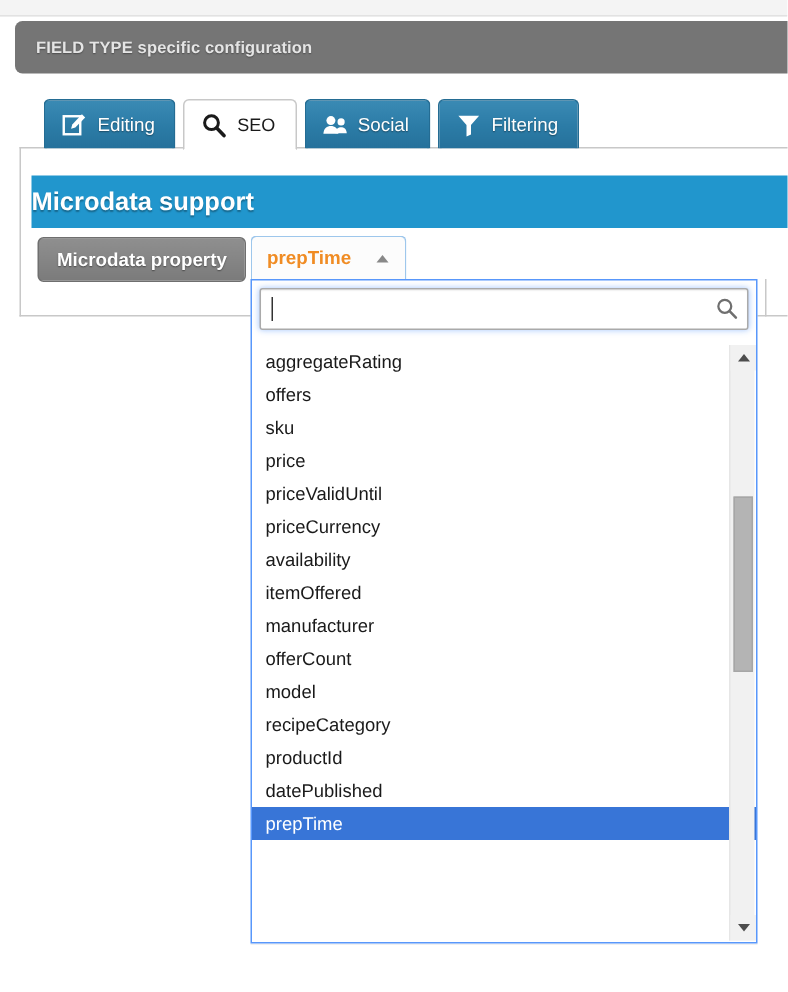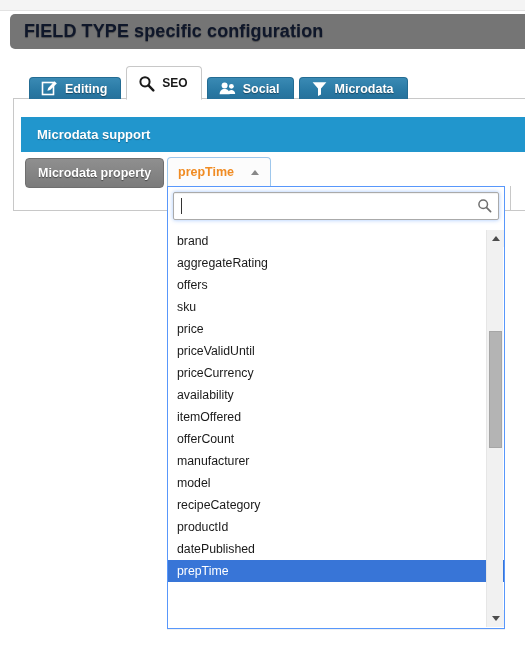--- a/index.html
+++ b/index.html
@@ -21,48 +21,48 @@
 
   
   .panel-header {
     position: absolute; left: 10px; top: 14px; width: 525px; height: 35px;
     background: #757575;
     border-top-left-radius: 5px;
     border-bottom-left-radius: 5px;
     display: flex; align-items: center;
   }
   .panel-header-title {
-    color: #0f172a; font-size: 18px; font-weight: bold;
+    color: #e5e5e5; font-size: 11px; font-weight: bold;
     padding-left: 14px; letter-spacing: 0.1px;
     text-shadow: 0 1px 1px rgba(0,0,0,.35);
   }
 
   
   .tabs {
     position: absolute; left: 29px; top: 66px;
     display: flex; align-items: flex-end; gap: 5px;
     z-index: 5;
   }
   .tab {
-    height: 22px;
+    height: 33px;
     display: flex; align-items: center; gap: 7px;
     padding: 0 13px 0 11px;
     border-top-left-radius: 4px; border-top-right-radius: 4px;
     background: linear-gradient(to bottom, #3a8ab4 0%, #2b7ba6 55%, #26719b 100%);
-    color: #ffffff; font-size: 12.5px; font-weight: bold;
+    color: #ffffff; font-size: 12.5px; font-weight: normal;
     text-shadow: 0 1px 1px rgba(0,0,0,.4);
     cursor: pointer;
     border: 1px solid #246c93;
     border-bottom: none;
     position: relative;
   }
   .tab.active {
     background: #ffffff;
     color: #222222;
-    font-weight: bold;
+    font-weight: normal;
     text-shadow: none;
     border: 1px solid #c8c8c8;
     border-bottom: 1px solid #ffffff;
     z-index: 7;
     height: 34px;
     margin-bottom: -1px;
   }
   .tab .tab-label { white-space: nowrap; }
   .tab.active .tab-label { font-size: 12px; color: #1a1a1a; }
 
@@ -76,21 +76,21 @@
     border-right: none;
   }
 
   
   .md-bar {
     position: absolute; left: 21px; top: 117px; width: 510px; height: 35px;
     background: #2196cd;
     display: flex; align-items: center;
   }
   .md-bar-title {
-    color: #ffffff; font-size: 13px; font-weight: bold; padding-left: 16px;
+    color: #ffffff; font-size: 17px; font-weight: bold; 
     text-shadow: 0 1px 1px rgba(0,0,0,.3);
   }
 
   
   .md-prop-btn {
     position: absolute; left: 25px; top: 158px;
     height: 30px; min-width: 134px;
     background: linear-gradient(to bottom,#8f8f8f 0%, #858585 50%, #7b7b7b 100%);
     border: 1px solid #6f6f6f;
     border-radius: 4px;
@@ -263,21 +263,21 @@
       </span>
       <span class="tab-label">Social</span>
     </div>
 
     <div class="tab">
       <span class="tabicon">
         <svg viewBox="0 0 17 17" width="17" height="17">
           <path d="M1.6 2.2 L15.4 2.2 L10 8.4 L10 14.6 L7 16 L7 8.4 Z" fill="#fff"></path>
         </svg>
       </span>
-      <span class="tab-label">Microdata</span>
+      <span class="tab-label">Filtering</span>
     </div>
 
   </div>
 
   <div class="md-bar">
     <span class="md-bar-title">Microdata support</span>
   </div>
 
   <div class="md-prop-btn">Microdata property</div>
 
@@ -295,31 +295,30 @@
       <span class="caret-blink"></span>
       <span class="dd-search-icon">
         <svg viewBox="0 0 15 15" width="15" height="15">
           <circle cx="6.2" cy="6.2" r="4.3" fill="none" stroke="#6f6f6f" stroke-width="1.5"></circle>
           <line x1="9.4" y1="9.4" x2="13.6" y2="13.7" stroke="#6f6f6f" stroke-width="1.7" stroke-linecap="round"></line>
         </svg>
       </span>
     </div>
 
     <div class="dd-list">
-        <div class="dd-item">brand</div>
         <div class="dd-item">aggregateRating</div>
         <div class="dd-item">offers</div>
         <div class="dd-item">sku</div>
         <div class="dd-item">price</div>
         <div class="dd-item">priceValidUntil</div>
         <div class="dd-item">priceCurrency</div>
         <div class="dd-item">availability</div>
         <div class="dd-item">itemOffered</div>
+        <div class="dd-item">manufacturer</div>
         <div class="dd-item">offerCount</div>
-        <div class="dd-item">manufacturer</div>
         <div class="dd-item">model</div>
         <div class="dd-item">recipeCategory</div>
         <div class="dd-item">productId</div>
         <div class="dd-item">datePublished</div>
         <div class="dd-item selected">prepTime</div>
       </div>
 
     <div class="dd-scrollbar">
       <div class="sb-arrow up">
         <span class="sb-tri-up"></span>

